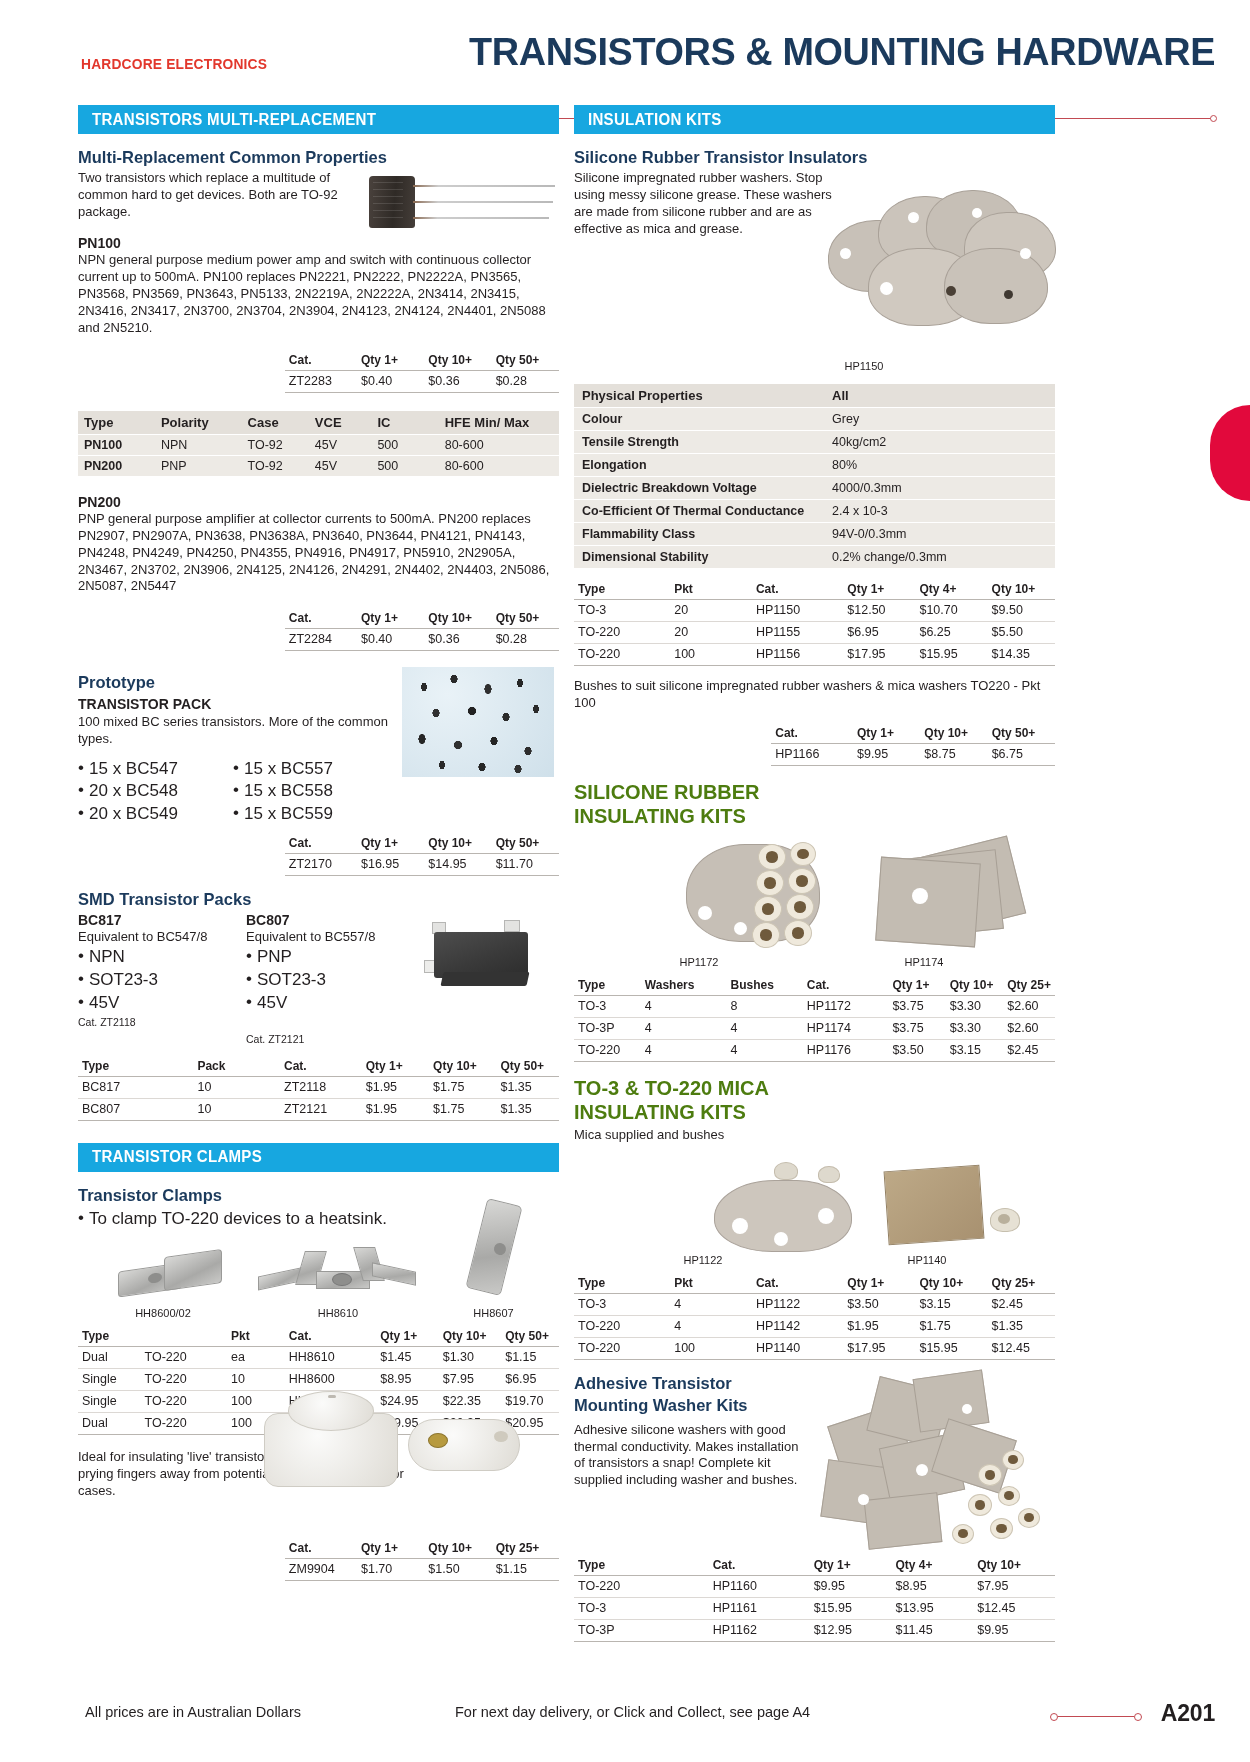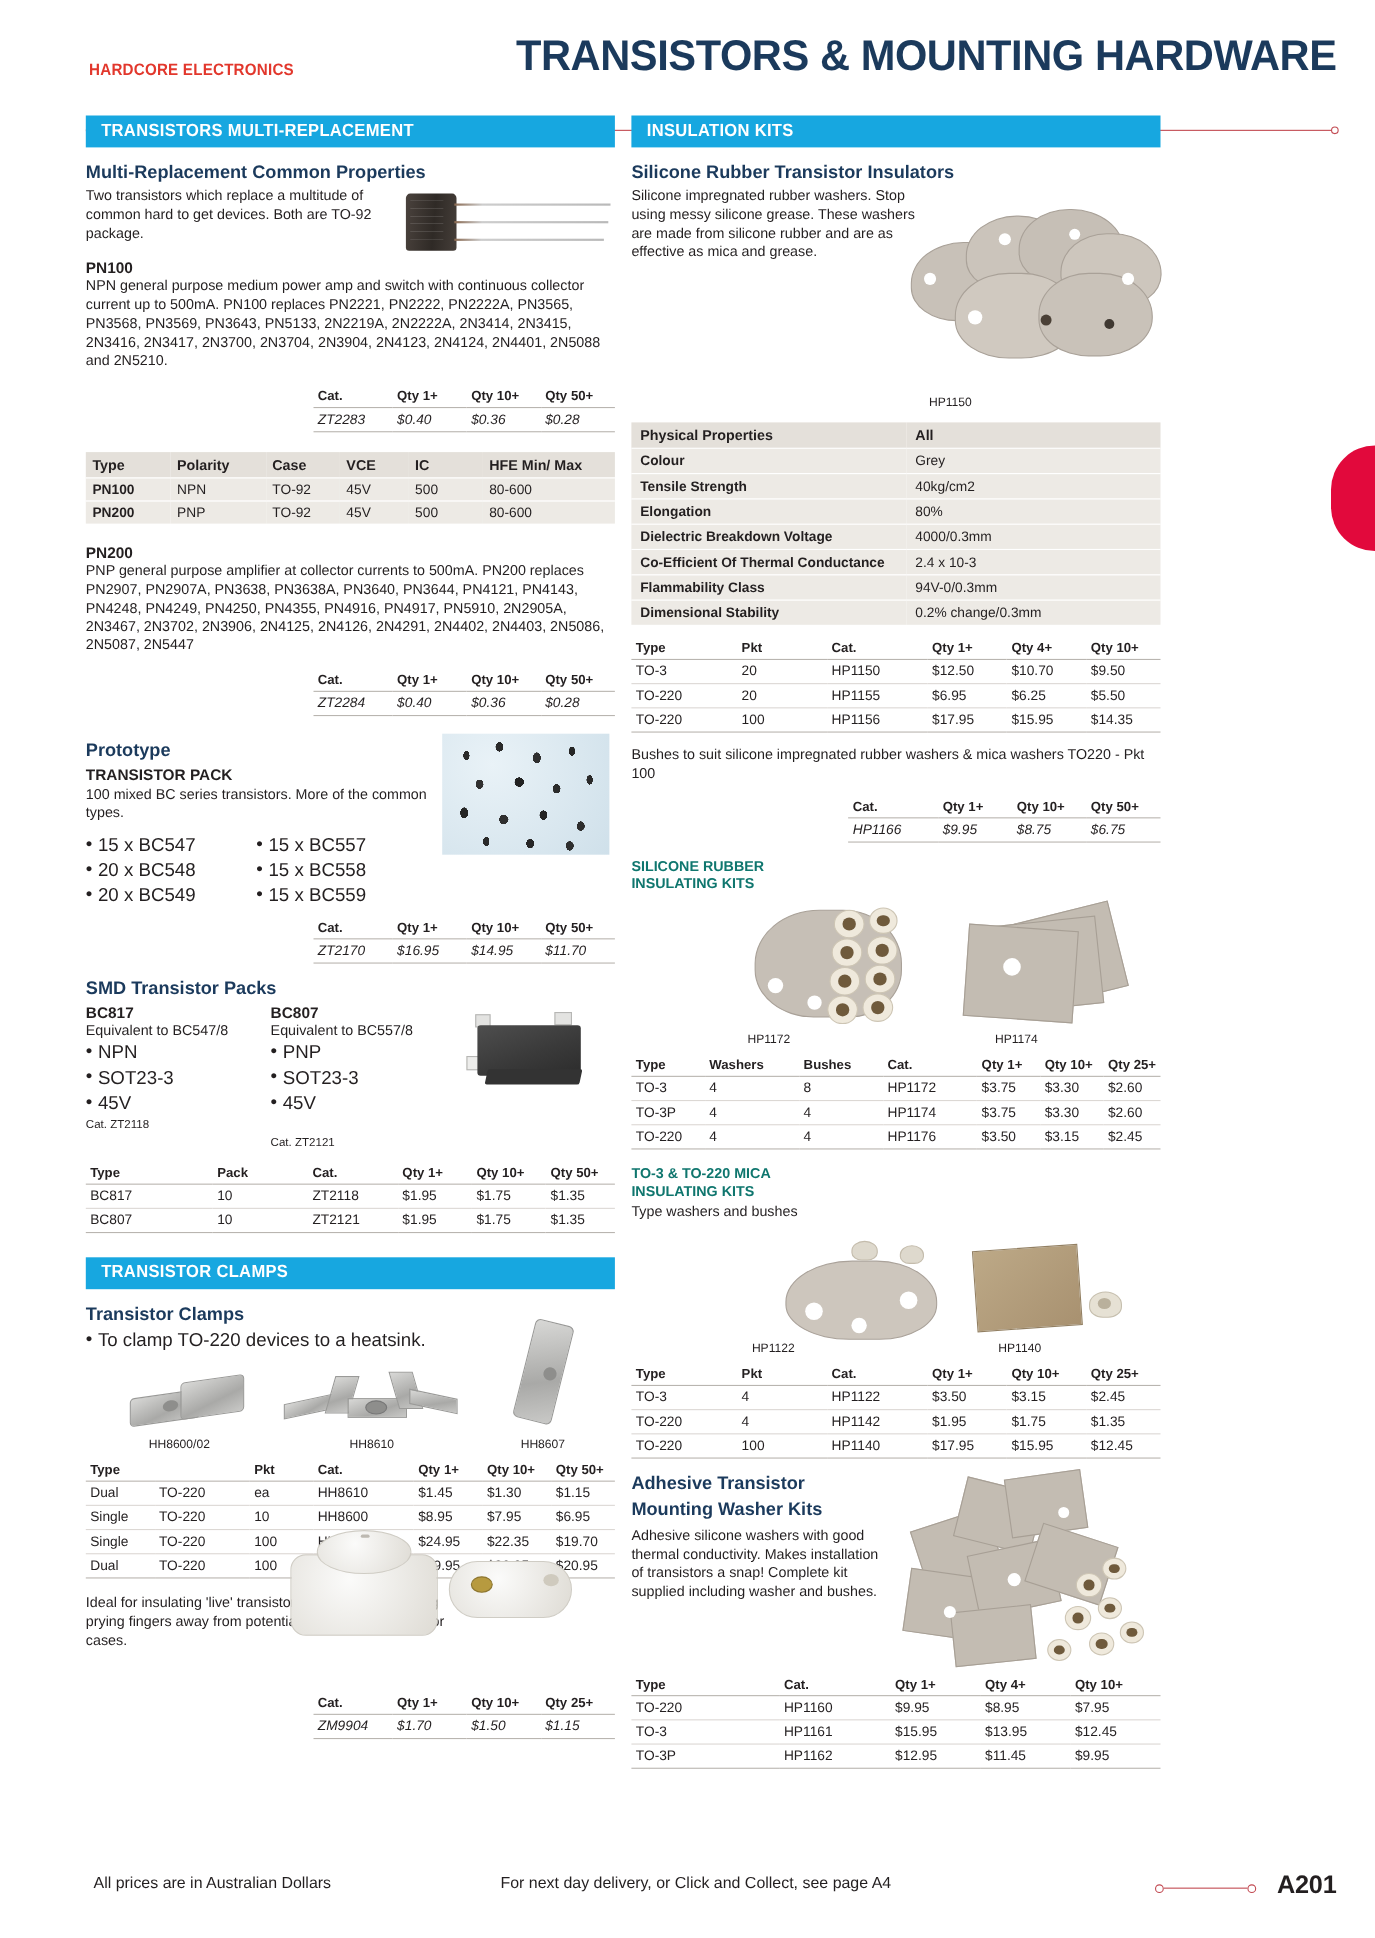--- a/index.html
+++ b/index.html
@@ -46,21 +46,21 @@
     background: #17a7e0; color: #fff; height: 29px;
     display: flex; align-items: center; padding-left: 14px;
     font-size: 16px; font-weight: 700; letter-spacing: .3px;
     transform: none; margin-bottom: 14px;
   }
   .secbar span { transform: scaleX(.94); transform-origin: left center; display:block; }
 
   
   h3.blue { color: #1b3a5c; font-size: 16.5px; font-weight: 700; margin-bottom: 3px; line-height: 1.18; }
   h4.bold { color: #231f20; font-size: 14px; font-weight: 700; margin-bottom: 1px; }
-  h4.capsbold { color: #0f766e; font-size: 13px; font-weight: 700; line-height: 1.2; }
+  h4.capsbold { color: #4d7c0f; font-size: 20px; font-weight: 700; line-height: 1.2; }
   p.body { font-size: 13px; line-height: 1.30; color: #231f20; }
   .catsm { font-size: 10.5px; color: #231f20; }
   ul.bul { list-style: none; font-size: 17px; line-height: 1.34; }
   ul.bul li { position: relative; padding-left: 11px; }
   ul.bul li:before { content: "\2022"; position: absolute; left: 0; top: -1px; }
 
   
   table.pt { width: 100%; border-collapse: collapse; font-size: 12.5px; }
   table.pt th {
     font-weight: 700; font-size: 12px; text-align: left;
@@ -70,21 +70,21 @@
     padding: 3px 4px 4px 4px; border-bottom: 1px solid #dcd8d4; white-space: nowrap;
   }
   table.pt tr:last-child td { border-bottom: 1px solid #b9b5b0; }
 
   
   table.ct { width: 100%; border-collapse: collapse; font-size: 12.5px; }
   table.ct th {
     font-weight: 700; font-size: 12px; text-align: left;
     padding: 2px 4px 3px 4px; border-bottom: 1px solid #b9b5b0; white-space: nowrap;
   }
-  table.ct td { padding: 3px 4px 4px 4px; border-bottom: 1px solid #b9b5b0; white-space: nowrap; font-style: italic; }
+  table.ct td { padding: 3px 4px 4px 4px; border-bottom: 1px solid #b9b5b0; white-space: nowrap; }
 
   
   table.sp { width: 100%; border-collapse: collapse; font-size: 12.5px; }
   table.sp th {
     background: #e4e0da; font-weight: 700; font-size: 13px; text-align: left;
     padding: 4px 8px; border-bottom: 1px solid #fff;
   }
   table.sp td { background: #edeae5; padding: 4px 8px; border-bottom: 1px solid #fff; }
   table.sp td.k { font-weight: 700; }
   table.sp tr:last-child td { border-bottom: none; }
@@ -736,21 +736,21 @@
           <td>$3.50</td>
           <td>$3.15</td>
           <td>$2.45</td>
         </tr>
       </tbody>
     </table>
 
     <div class="sp14"></div>
     <h4 class="capsbold">TO-3 &amp; TO-220 MICA</h4>
     <h4 class="capsbold">INSULATING KITS</h4>
-    <p class="body" style="margin-top:3px;">Type washers and bushes</p>
+    <p class="body" style="margin-top:3px;">Mica supplied and bushes</p>
 
     <div style="position:relative;height:108px;margin-top:4px;">
       <div style="position:absolute;left:140px;top:14px;width:160px;height:92px;">
         <div style="position:absolute;left:0;top:18px;width:138px;height:72px;background:#cdc6bd;border:1px solid #aaa29a;border-radius:44% 40% 38% 42%/52% 52% 44% 44%;"></div>
         <div style="position:absolute;left:18px;top:56px;width:16px;height:16px;background:#fff;border-radius:50%;"></div>
         <div style="position:absolute;left:60px;top:70px;width:14px;height:14px;background:#fff;border-radius:50%;"></div>
         <div style="position:absolute;left:104px;top:46px;width:16px;height:16px;background:#fff;border-radius:50%;"></div>
         <div style="position:absolute;left:60px;top:0px;width:24px;height:18px;background:#ded9cd;border:1px solid #c4bcac;border-radius:50% 50% 40% 40%;"></div>
         <div style="position:absolute;left:104px;top:4px;width:22px;height:17px;background:#ded9cd;border:1px solid #c4bcac;border-radius:50% 50% 40% 40%;"></div>
       </div>

